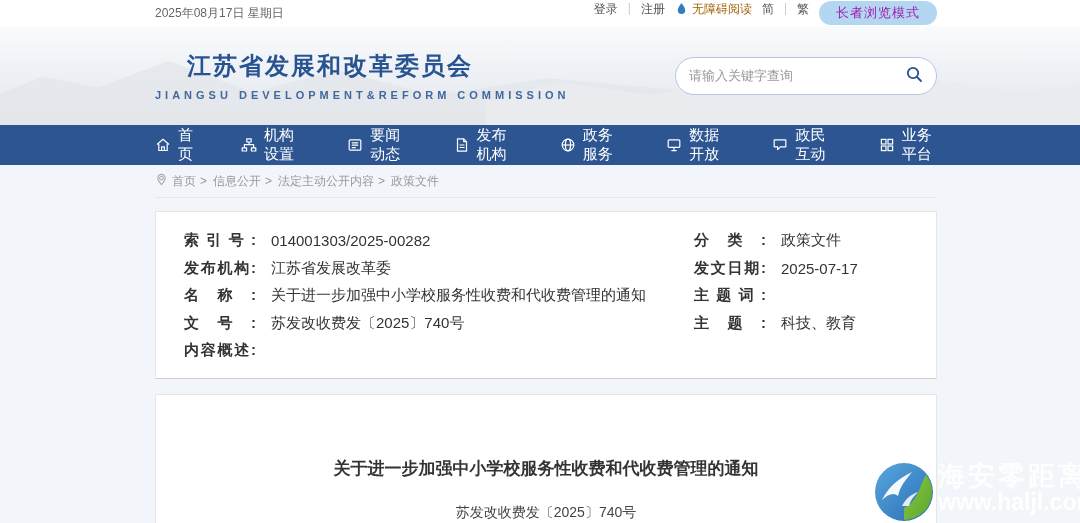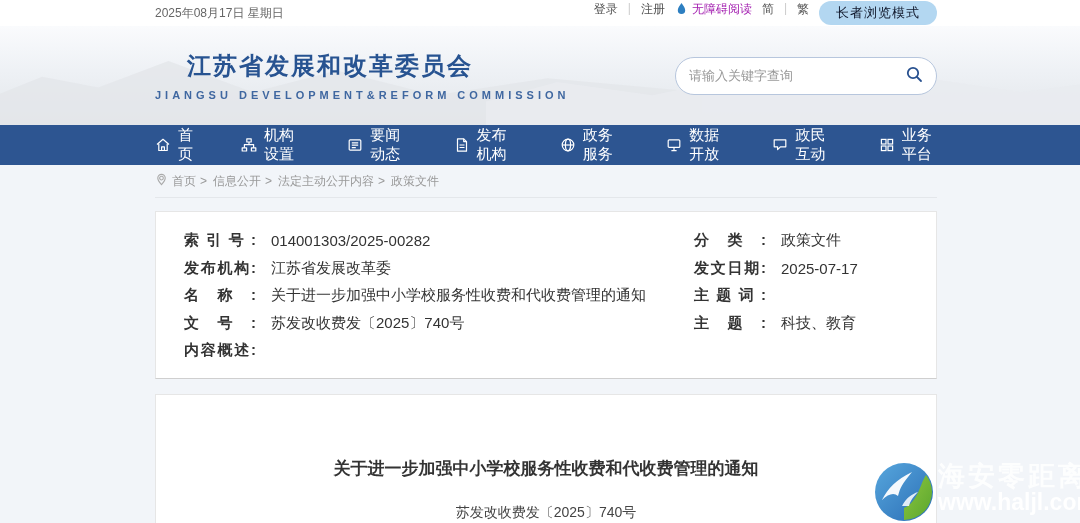--- a/index.html
+++ b/index.html
@@ -9,23 +9,23 @@
     background:#f2f5f9; position:relative; color:#333;
   }
   .container { width:782px; margin-left:155px;gap:48px; }
 
   
   .topbar { background:#fff; height:26px; }
   .topbar-inner { display:flex; justify-content:space-between; align-items:center; height:100%; font-size:12px; color:#666; }
   .topbar-right { display:flex; align-items:flex-start; gap:10px;margin-left:44px; }
   .topbar-right a { color:#555; text-decoration:none; cursor:pointer; }
   .sep { color:#ccc; }
-  .access { display:flex; align-items:center; gap:4px; color:#a21caf; }
+  .access { display:flex; align-items:center; gap:4px; color:#a16207; }
   .elder-btn {
-    background:#b3d7f1; color:#0f172a; border:none; border-radius:12px;
+    background:#b3d7f1; color:#a21caf; border:none; border-radius:12px;
     font-size:13px; padding:3px 17px; cursor:pointer; letter-spacing:1px;
   }
 
   
   .band { height:99px; position:relative; overflow:hidden;
     background:linear-gradient(180deg,#fafbfd 0%,#eef1f5 45%,#e2e6ea 100%); }
   .mtn { position:absolute; bottom:0; height:78px; }
   .mtn-1 { left:0; width:65%; background:#e3e6ea; opacity:.8;
     clip-path:polygon(0 60%,6% 38%,14% 52%,24% 18%,36% 58%,48% 30%,62% 62%,78% 40%,100% 58%,100% 100%,0 100%); }
   .mtn-2 { right:0; width:55%; background:#e9ebef; opacity:.9;

